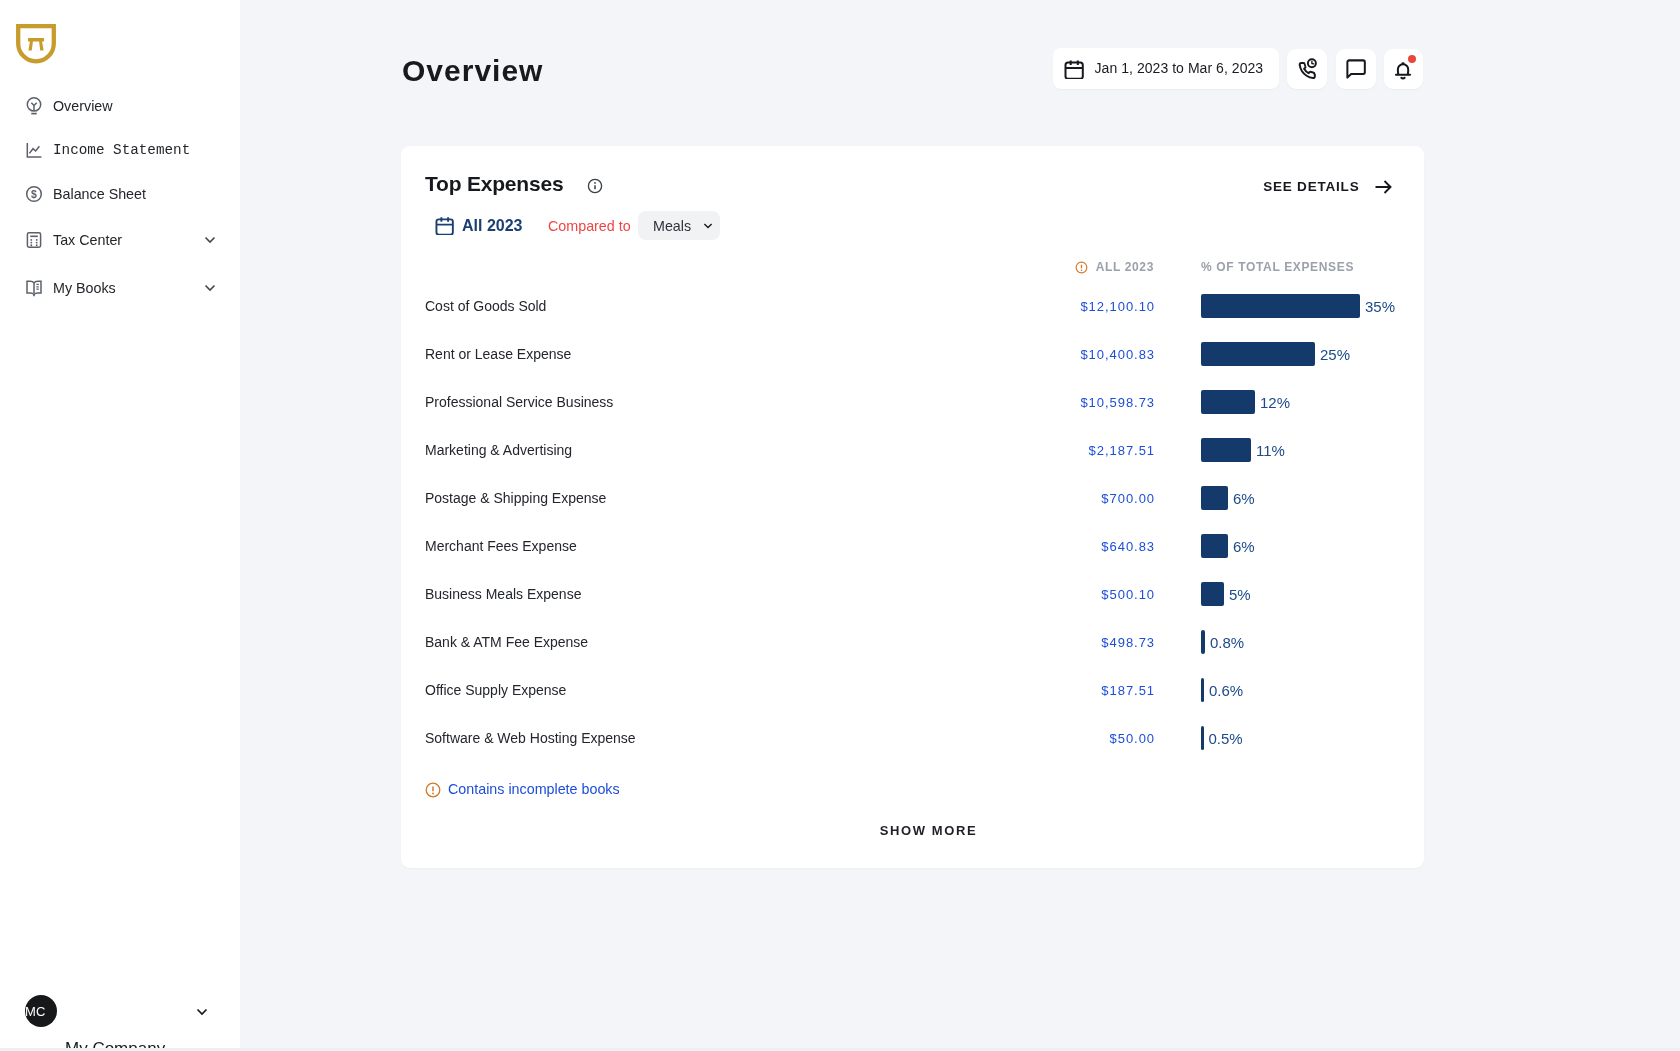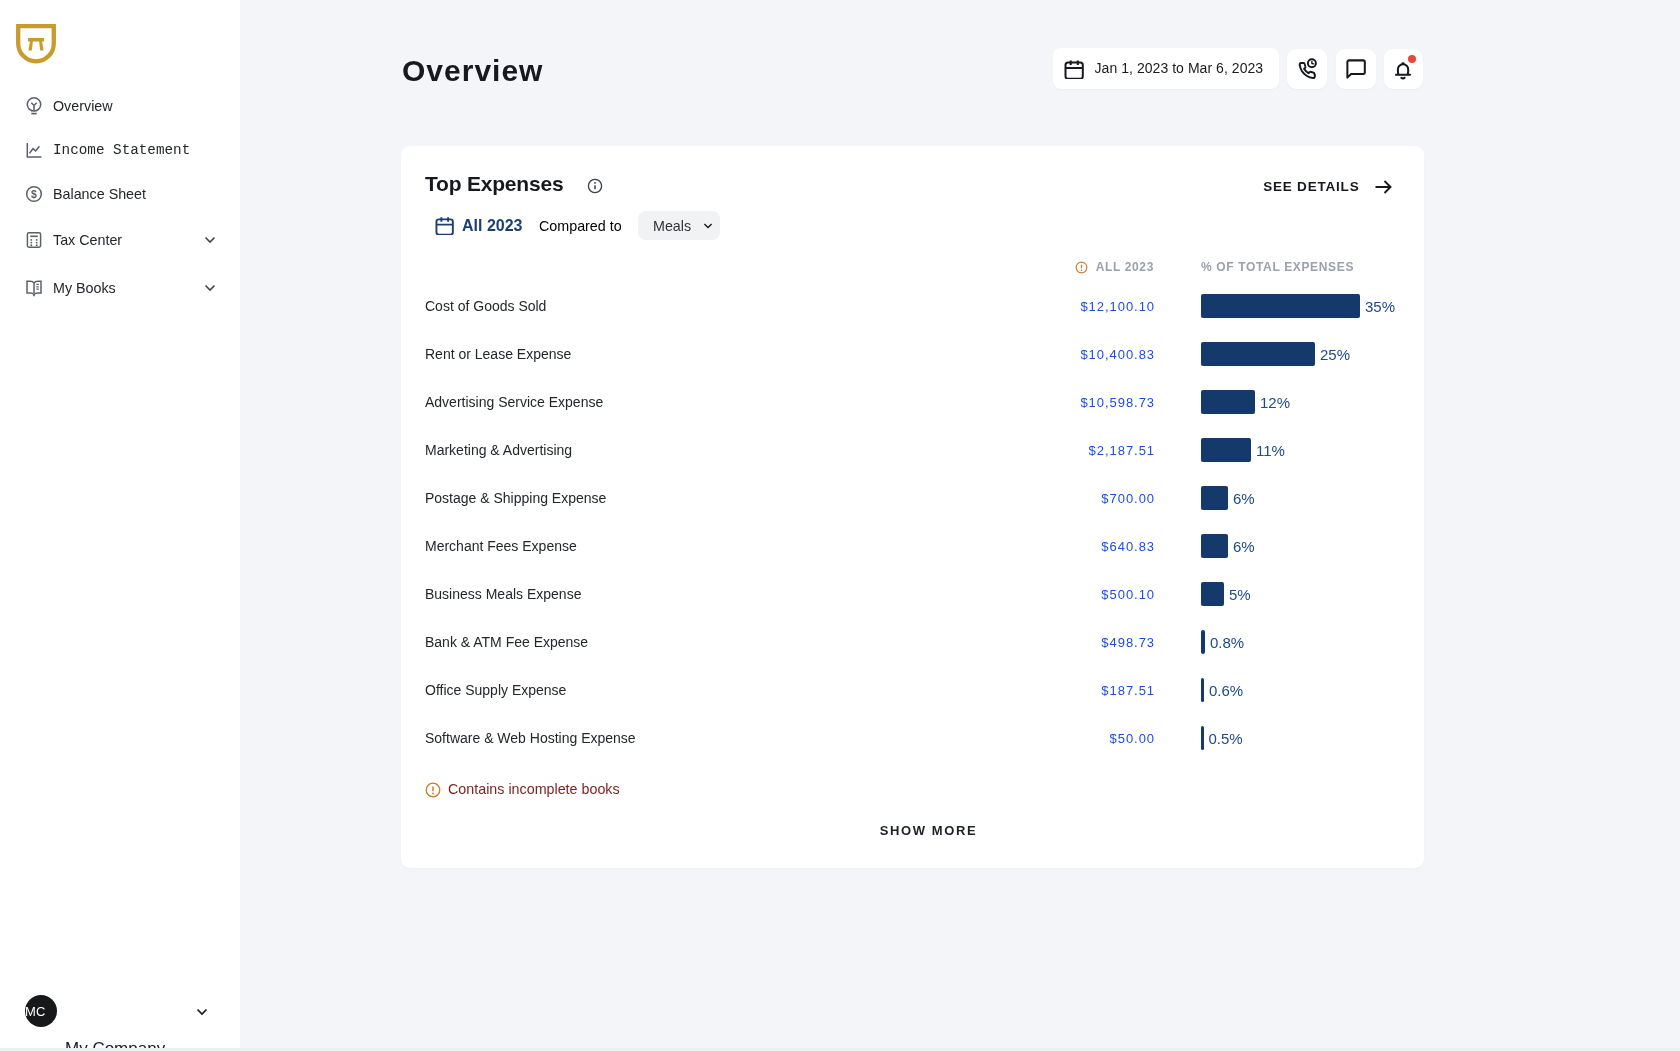--- a/index.html
+++ b/index.html
@@ -32,38 +32,38 @@
 
 .card { position:absolute; left:401px; top:146px; width:1023px; height:722px; background:#fff; border-radius:9px; box-shadow:0 1px 2px rgba(20,24,40,.03); }
 .cardtitle { position:absolute; left:24px; top:24px; font-size:21px; font-weight:700; color:#17191e; letter-spacing:-0.2px; line-height:28px; }
 .cardtitle .info { position:absolute; left:162px; top:8px; }
 .seedetails { position:absolute; right:31px; top:33px; font-size:13.5px; font-weight:700; letter-spacing:0.8px; color:#17191e; }
 .seedetails svg { vertical-align:-4px; margin-left:10px; }
 
 .ctrls { position:absolute; left:34px; top:65px; height:29px; }
 .ctrl-cal { position:absolute; left:0; top:3.5px; }
 .ctrl-all { position:absolute; left:27px; top:50%; transform:translateY(-50%); font-size:16px; font-weight:700; color:#1b3e73; white-space:nowrap; }
-.ctrl-cmp { position:absolute; left:104px; top:50%; transform:translateY(-50%); font-size:14.3px; color:#000000; white-space:nowrap; }
+.ctrl-cmp { position:absolute; left:113px; top:50%; transform:translateY(-50%); font-size:14.3px; color:#ef4444; white-space:nowrap; }
 .ctrl-none { position:absolute; left:203px; top:0; width:82px; height:29px; background:#f1f2f4; border-radius:8px; }
 .ctrl-none .ntext { position:absolute; left:15px; top:50%; transform:translateY(-50%); font-size:14.3px; color:#2e3238; }
 .ctrl-none svg { position:absolute; right:4px; top:50%; transform:translateY(-50%); }
 
 .thdr { position:absolute; top:114px; height:14px; font-size:12px; font-weight:700; letter-spacing:0.65px; color:#9aa1ab; white-space:nowrap; }
 #th1 { right:270px; }
 .thdr .wicon { vertical-align:-3px; margin-right:8px; }
 #th2 { left:800px; }
 
 .rows { position:absolute; left:0; top:136px; width:1023px; }
 .row { position:relative; height:48px; }
 .rlabel { position:absolute; left:24px; top:50%; transform:translateY(-50%); font-size:14px; color:#23262c; white-space:nowrap; }
 .ramount { position:absolute; right:269px; top:50%; transform:translateY(-50%); font-size:13px; font-weight:400; color:#1d4ed8; letter-spacing:0.95px; }
 .rbar { position:absolute; left:800px; top:50%; transform:translateY(-50%); height:24px; background:#143a6c; border-radius:2px; }
 .rpct { position:absolute; top:50%; transform:translateY(-50%); font-size:15px; color:#1c4a8a; white-space:nowrap; }
 
-.books { position:absolute; left:24px; top:635px; height:16px; font-size:14.3px; color:#7f1d1d; }
+.books { position:absolute; left:24px; top:635px; height:16px; font-size:14.3px; color:#1d4ed8; }
 .books svg { vertical-align:-3.5px; margin-right:7px; }
 .showmore { position:absolute; left:16px; width:1023px; top:677px; text-align:center; font-size:13px; font-weight:700; letter-spacing:1.6px; color:#1d2026; }
 
 .bstrip { position:absolute; left:0; top:1048px; width:1680px; height:3px; background:#edeff2; }
 </style>
 </head>
 <body>
 
 <div class="sidebar">
   <div class="logo">
@@ -214,21 +214,21 @@
       <div class="rbar" style="width:159px;"></div>
       <div class="rpct" style="left:964px;">35%</div>
     </div>
     <div class="row">
       <div class="rlabel">Rent or Lease Expense</div>
       <div class="ramount">$10,400.83</div>
       <div class="rbar" style="width:114px;"></div>
       <div class="rpct" style="left:919px;">25%</div>
     </div>
     <div class="row">
-      <div class="rlabel">Advertising Service Expense</div>
+      <div class="rlabel">Professional Service Business</div>
       <div class="ramount">$10,598.73</div>
       <div class="rbar" style="width:54px;"></div>
       <div class="rpct" style="left:859px;">12%</div>
     </div>
     <div class="row">
       <div class="rlabel">Marketing &amp; Advertising</div>
       <div class="ramount">$2,187.51</div>
       <div class="rbar" style="width:50px;"></div>
       <div class="rpct" style="left:855px;">11%</div>
     </div>

